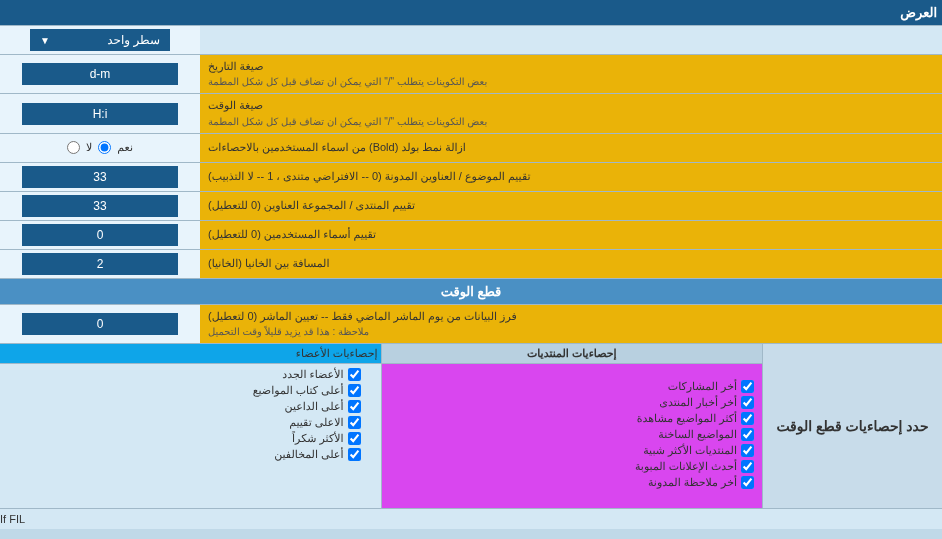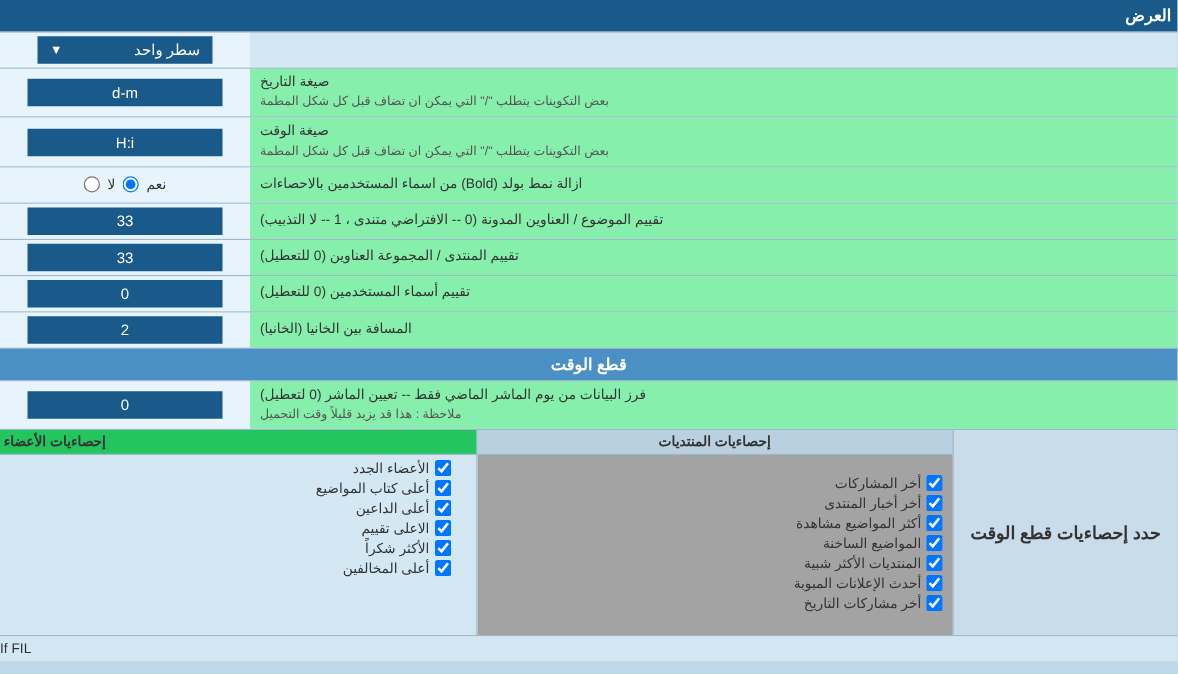--- a/index.html
+++ b/index.html
@@ -13,21 +13,21 @@
       overflow-x: hidden;
     }
 
     .row-section {
       display: flex;
       width: 100%;
       border-bottom: 1px solid #a0b8c8;
     }
 
     .right-cell {
-      background: #86efac;
+      background: #eab308;
       flex: 1;
       padding: 4px 8px;
       text-align: right;
       color: #333;
       display: flex;
       align-items: center;
       justify-content: flex-end;
       font-size: 11px;
       line-height: 1.4;
       min-height: 28px;
@@ -212,21 +212,21 @@
   </div>
   <div class="left-cell">
     <input class="input-field" type="text" value="0" style="">
   </div>
 </div>
 
 <div style="display:flex; width:100%; border-bottom:1px solid #a0b8c8;">
 
   <div style="background:#c8dcea; padding:6px 10px; display:flex; align-items:center; justify-content:center; min-width:180px; border-left:1px solid #a0b8c8; font-size:14px; color:#333; font-weight:bold; text-align:center;">حدد إحصاءيات قطع الوقت</div>
 
-  <div style="flex:1; background:#a3a3a3;">
+  <div style="flex:1; background:#d946ef;">
     <div style="background:#b8d0e0; text-align:center; padding:3px; font-size:11px; font-weight:bold; color:#333; border-bottom:1px solid #a0b8c8;">إحصاءيات المنتديات</div>
     <div style="padding:16px 8px;">
       <div class="checkbox-item">
           <input type="checkbox" checked="" style="">
           <span>أخر المشاركات</span>
         </div>
       <div class="checkbox-item">
           <input type="checkbox" checked="" style="">
           <span>أخر أخبار المنتدى</span>
         </div>
@@ -241,27 +241,27 @@
       <div class="checkbox-item">
           <input type="checkbox" checked="" style="">
           <span>المنتديات الأكثر شبية</span>
         </div>
       <div class="checkbox-item">
           <input type="checkbox" checked="" style="">
           <span>أحدث الإعلانات المبوبة</span>
         </div>
       <div class="checkbox-item">
           <input type="checkbox" checked="" style="">
-          <span>أخر مشاركات التاريخ</span>
+          <span>أخر ملاحظة المدونة</span>
         </div>
     </div>
   </div>
 
   <div style="flex:1; background:#d4e8f4; border-right:1px solid #a0b8c8;">
-    <div style="background:#22c55e; text-align:left; padding:3px; font-size:11px; font-weight:bold; color:#333; border-bottom:1px solid #a0b8c8;">إحصاءيات الأعضاء</div>
+    <div style="background:#0ea5e9; text-align:right; padding:3px; font-size:11px; font-weight:normal; color:#333; border-bottom:1px solid #a0b8c8;">إحصاءيات الأعضاء</div>
     <div style="padding:4px 20px;">
       <div class="checkbox-item">
           <input type="checkbox" checked="" style="">
           <span>الأعضاء الجدد</span>
         </div>
       <div class="checkbox-item">
           <input type="checkbox" checked="" style="">
           <span>أعلى كتاب المواضيع</span>
         </div>
       <div class="checkbox-item">

